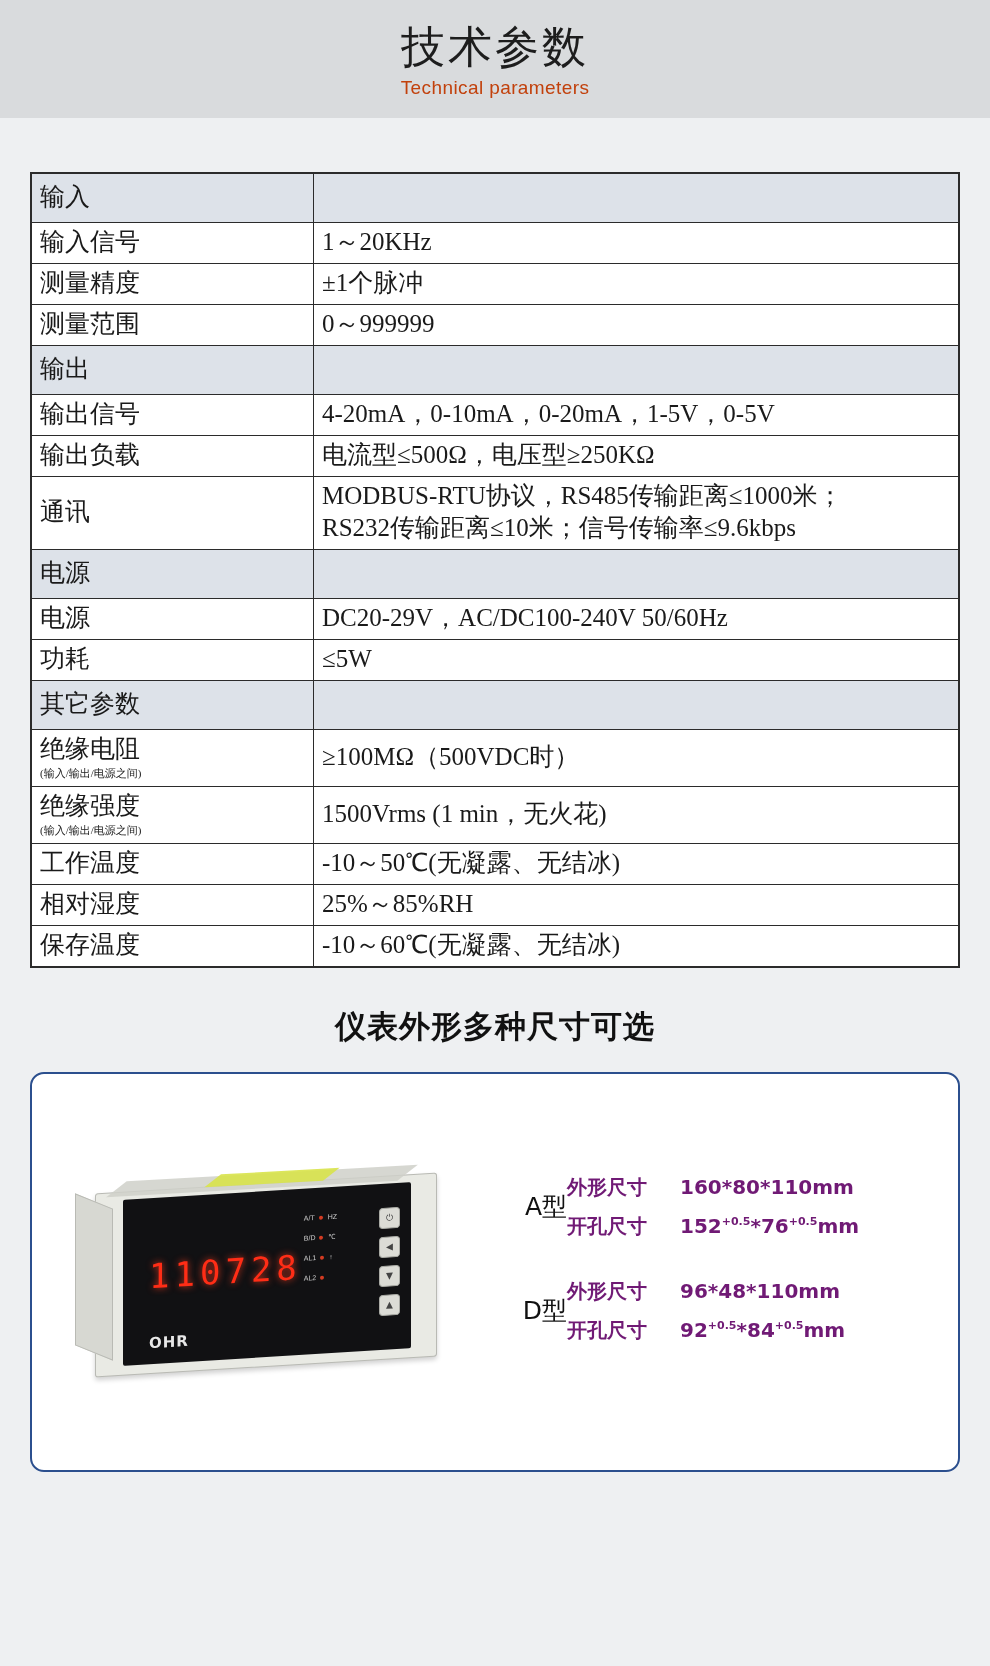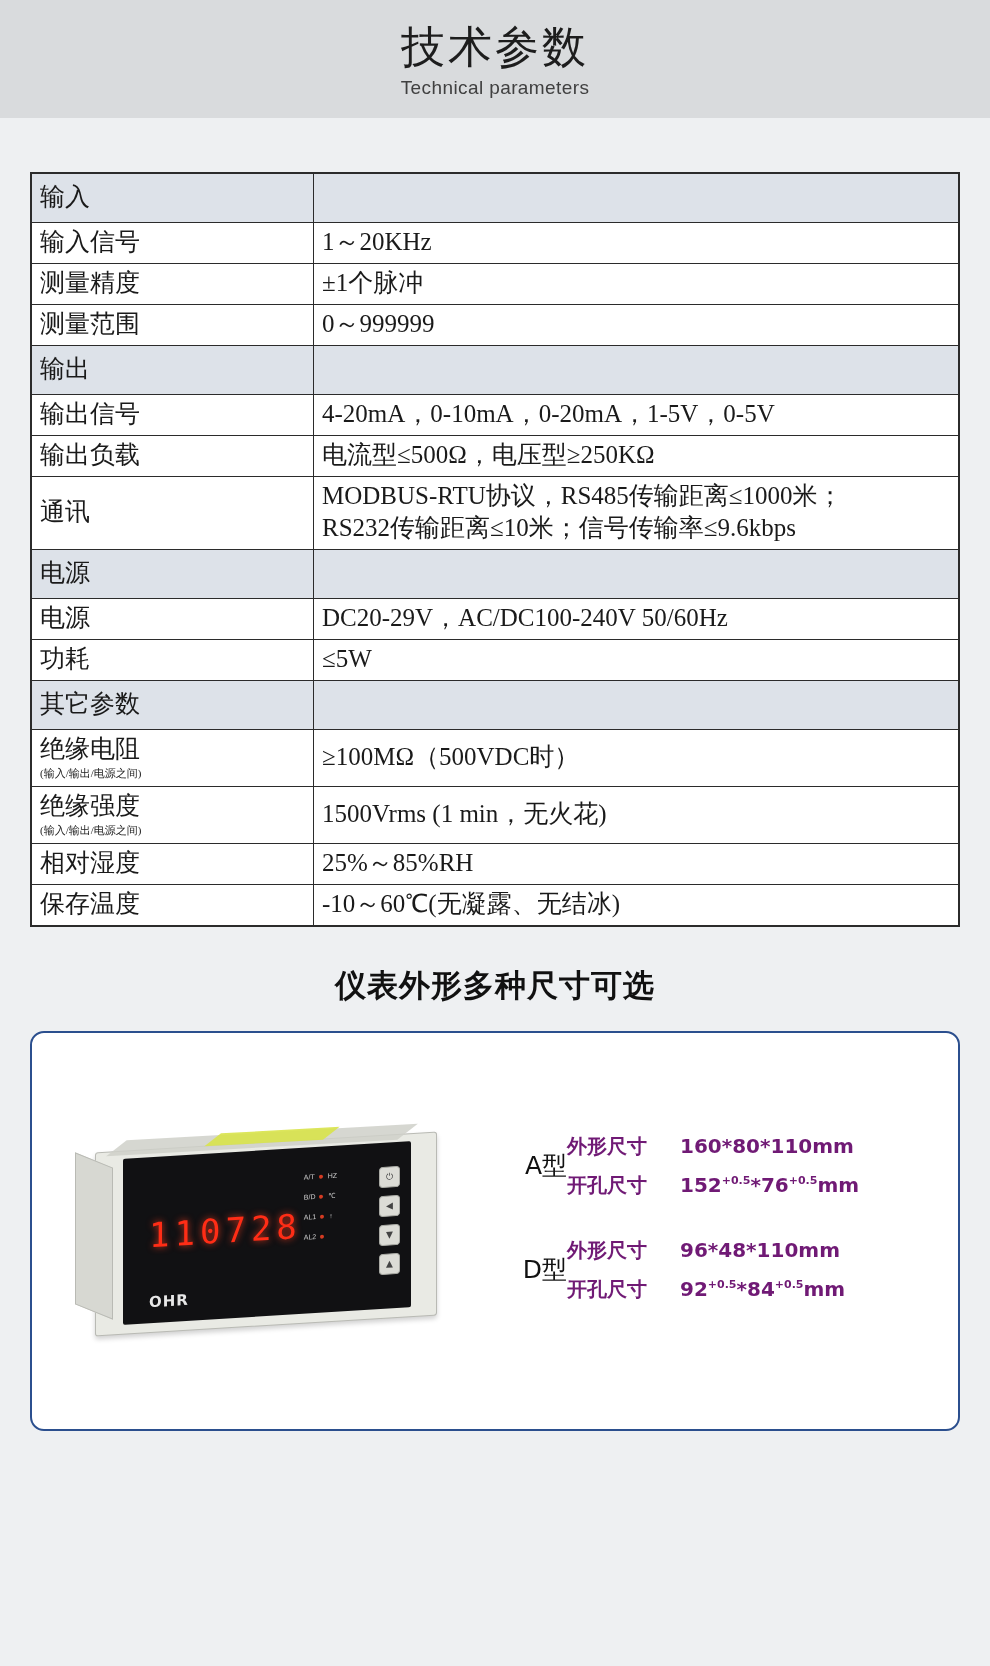--- a/index.html
+++ b/index.html
@@ -34,21 +34,21 @@
   .header-title {
     font-family: "DejaVu Sans", sans-serif;
     font-size: 44px;
     letter-spacing: 3px;
     color: #1d1d1d;
     line-height: 1.1;
   }
   .header-sub {
     font-family: "Liberation Sans", sans-serif;
     font-size: 19px;
-    color: #404040;
+    color: #c2410c;
     margin-top: 6px;
     letter-spacing: 0.4px;
   }
   
   .table-wrap {
     margin: 54px 30px 0 30px;
     border: 1px solid #2b2b2b;
     background: #ffffff;
     box-sizing: border-box;
   }
@@ -348,20 +348,24 @@
         </tr>
 
         <tr>
           <td class="label">
             <span>绝缘强度</span>
             <span class="sub-note">(输入/输出/电源之间)</span>
           </td>
           <td class="value">1500Vrms (1 min，无火花)</td>
         </tr>
 
+        <tr>
+          <td class="label">工作温度</td>
+          <td class="value">-10～50℃(无凝露、无结冰)</td>
+        </tr>
 
         <tr>
           <td class="label">相对湿度</td>
           <td class="value">25%～85%RH</td>
         </tr>
 
         <tr>
           <td class="label">保存温度</td>
           <td class="value">-10～60℃(无凝露、无结冰)</td>
         </tr>

